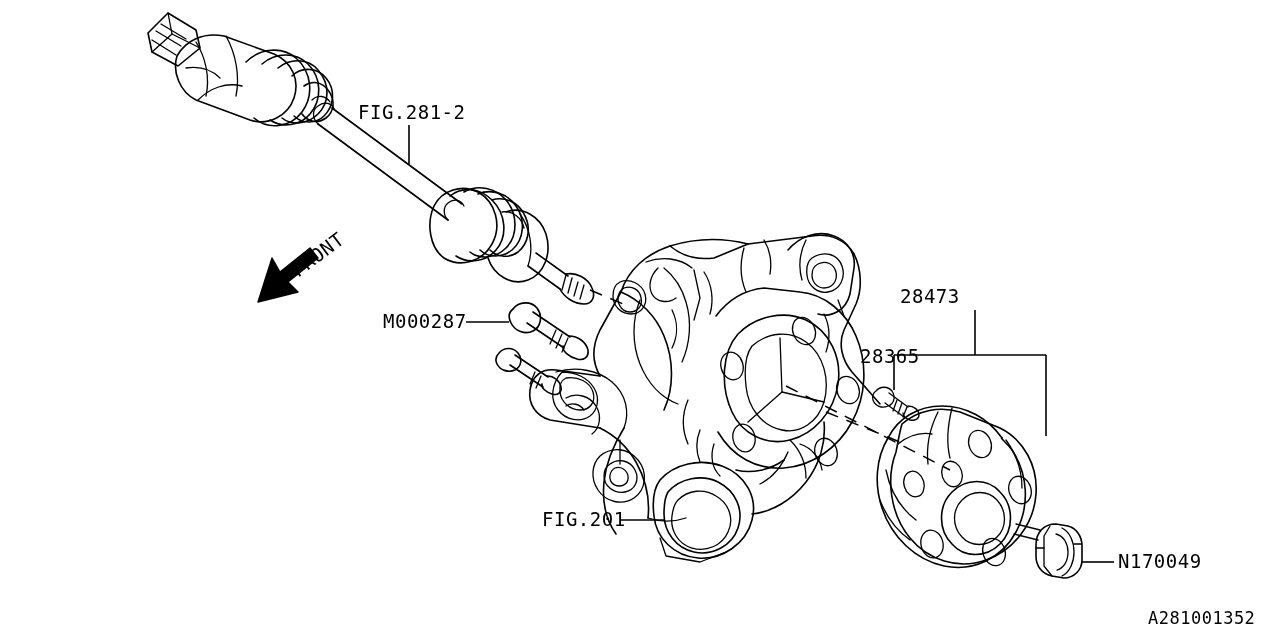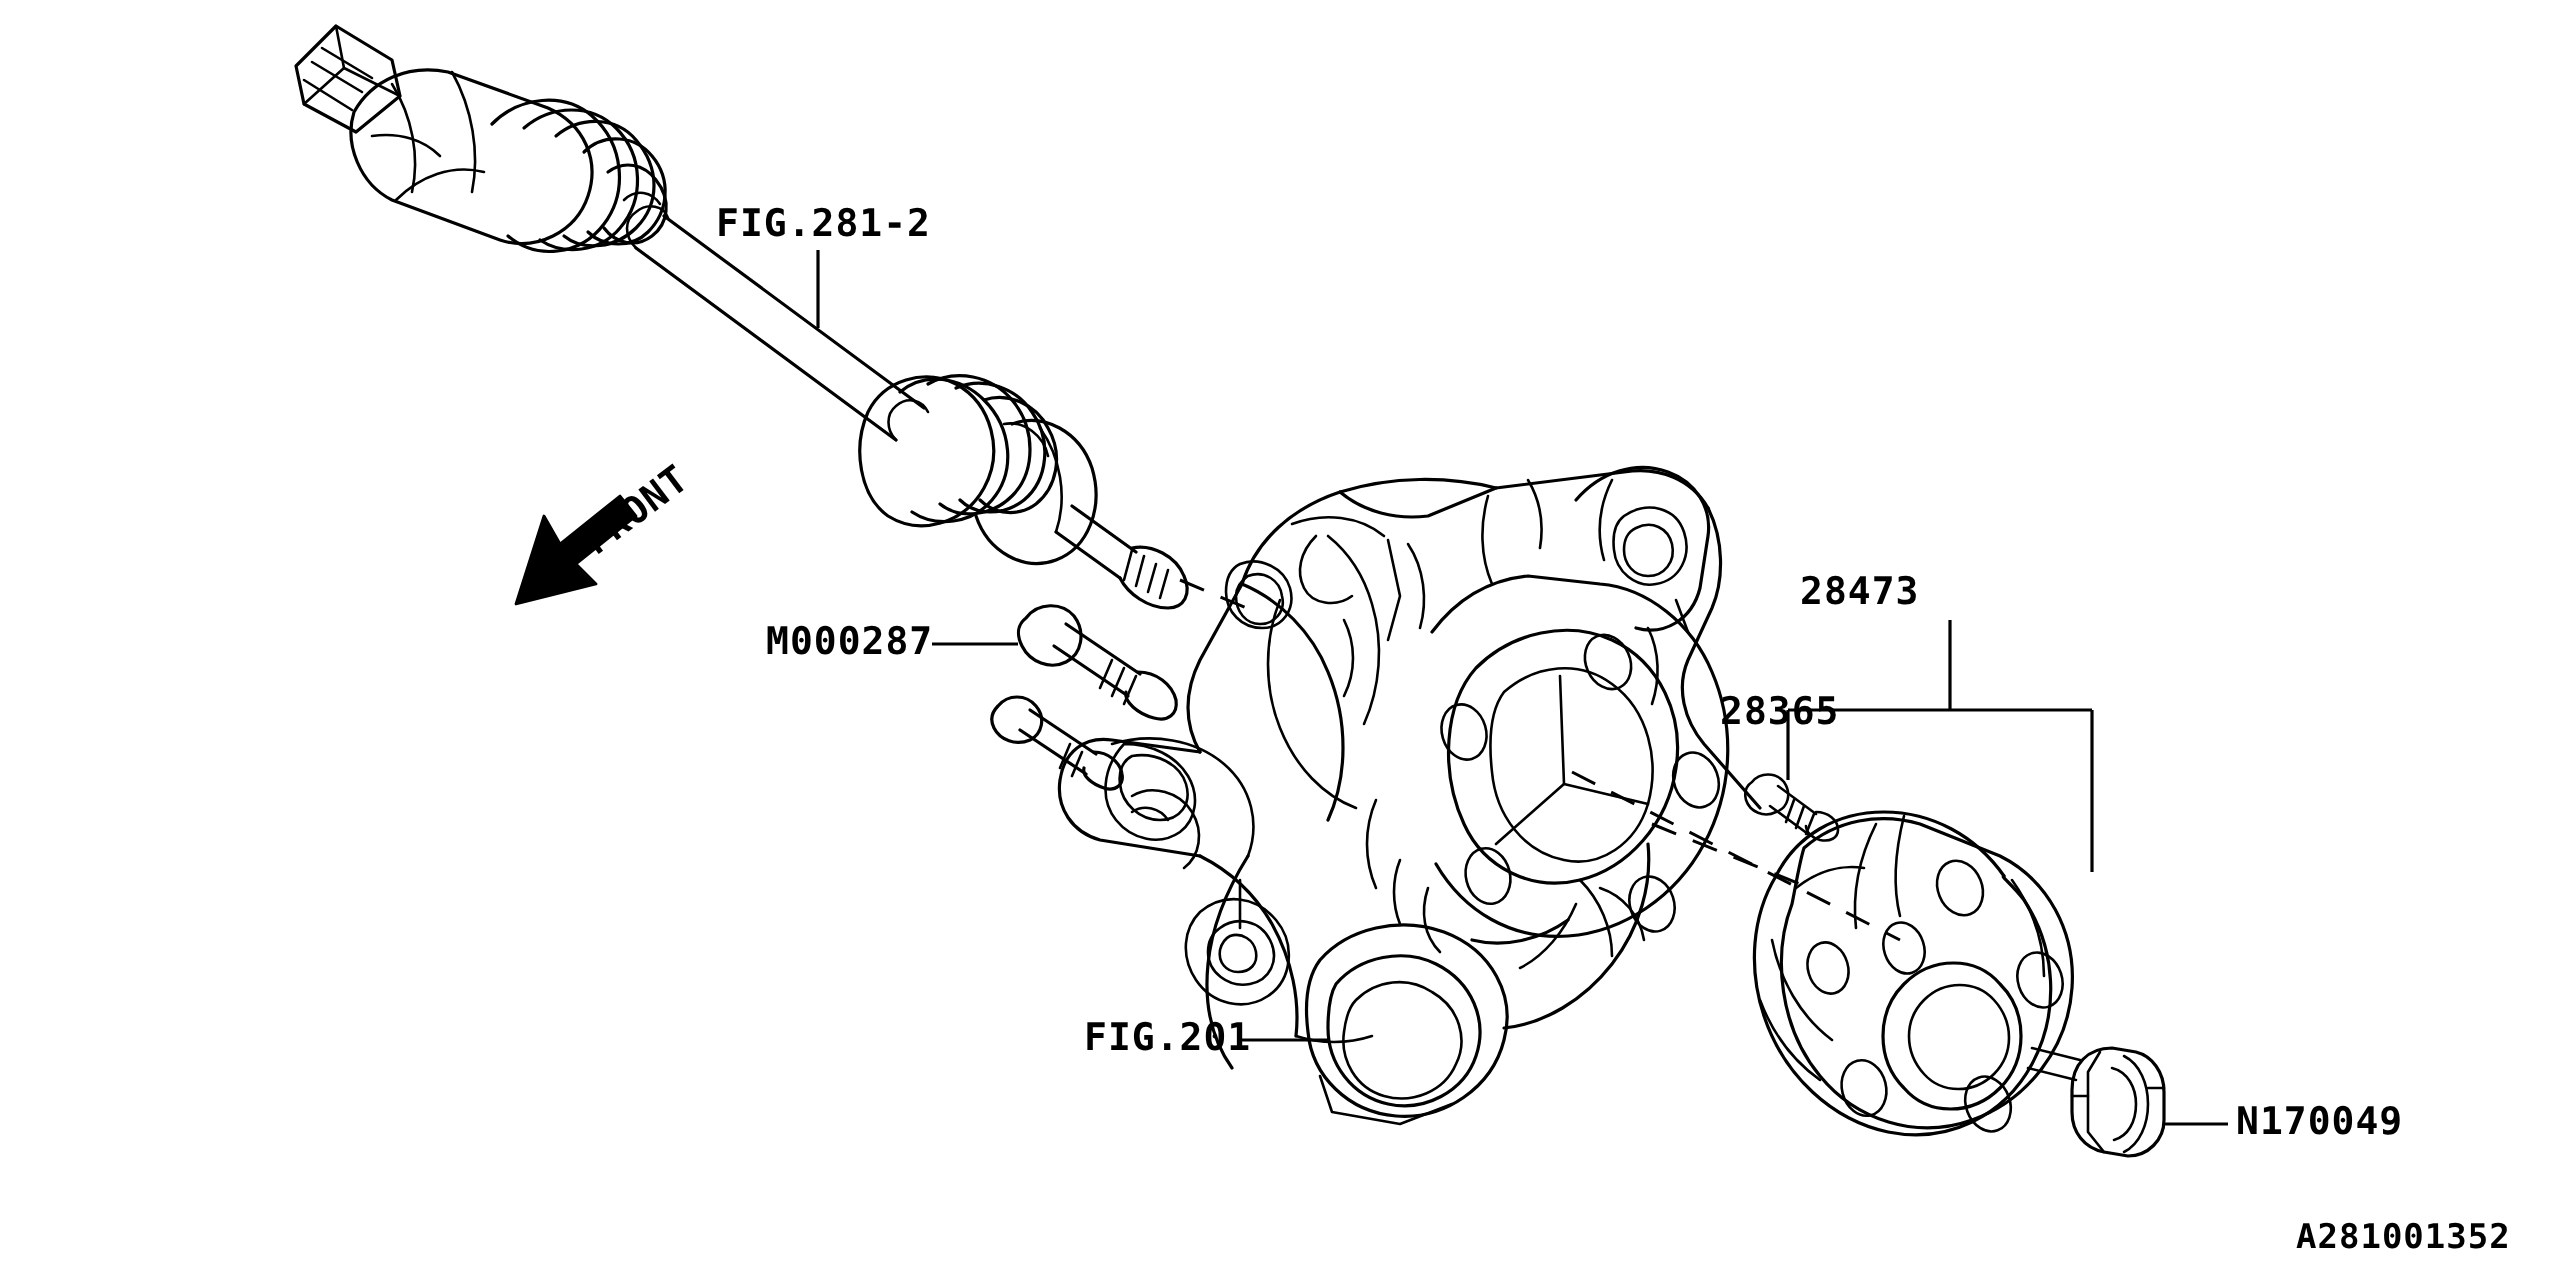--- a/index.html
+++ b/index.html
@@ -12,21 +12,20 @@
     width: 1280px;
     height: 640px;
     overflow: hidden;
     font-family: "DejaVu Sans Mono", monospace;
   }
   #diagram-root {
     position: relative;
     width: 1280px;
     height: 560px;
     background: #ffffff;
-    font-weight: bold;
   }
   #diagram-svg {
     position: absolute;
     top: 0;
     left: 0;
     width: 1280px;
     height: 640px;
     display: block;
   }
   .part-label {

